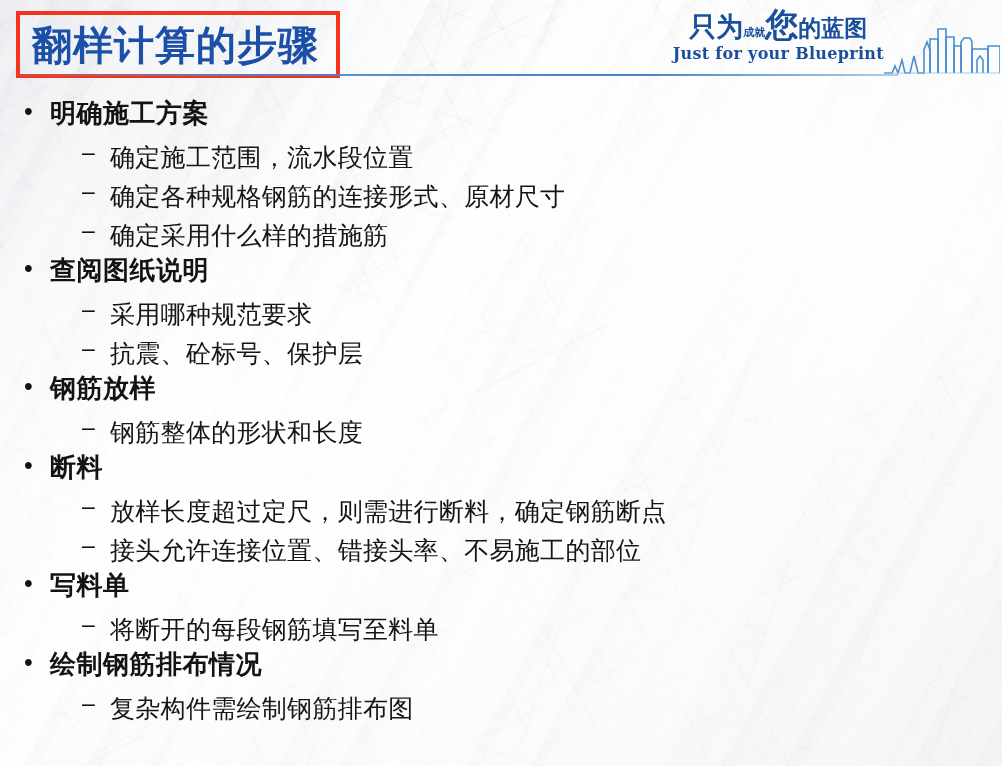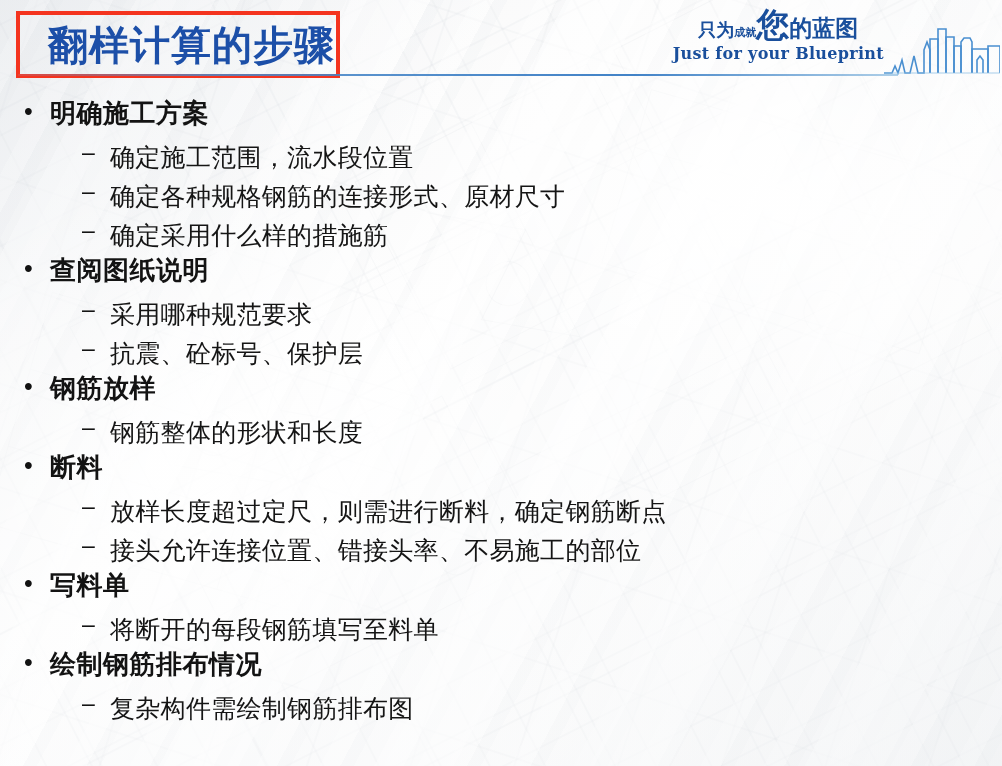--- a/index.html
+++ b/index.html
@@ -88,21 +88,21 @@
 
   .title-box {
     position: absolute;
     left: 16px; top: 11px;
     width: 324px; height: 67px;
     box-sizing: border-box;
     border: 4px solid #f4341f;
     display: flex;
     align-items: center;
     justify-content: flex-start;
-    padding-left: 28px;
+    padding-left: 12px;
   }
   .title-text {
     font-family: "DejaVu Sans", "Liberation Sans", sans-serif;
     font-size: 40px;
     font-weight: bold;
     color: #1c4fa8;
     letter-spacing: 1px;
     line-height: 1;
     white-space: nowrap;
   }
@@ -116,21 +116,21 @@
 
   
   .logo { position: absolute; right: 118px; top: 8px; text-align: center; }
   .logo-cn {
     white-space: nowrap;
     line-height: 1;
     color: #1a4f9c;
     font-family: "DejaVu Serif", "Liberation Serif", serif;
     font-weight: bold;
   }
-  .lg-1 { font-size: 18px; letter-spacing: 0px; }
+  .lg-1 { font-size: 27px; letter-spacing: 0px; }
   .lg-2 { font-size: 11px; }
   .lg-3 { font-size: 33px; }
   .lg-4 { font-size: 23px; }
   .logo-en {
     margin-top: 3px;
     font-family: "DejaVu Serif", "Liberation Serif", serif;
     font-weight: bold;
     font-size: 16px;
     color: #1a4f9c;
     letter-spacing: .3px;

